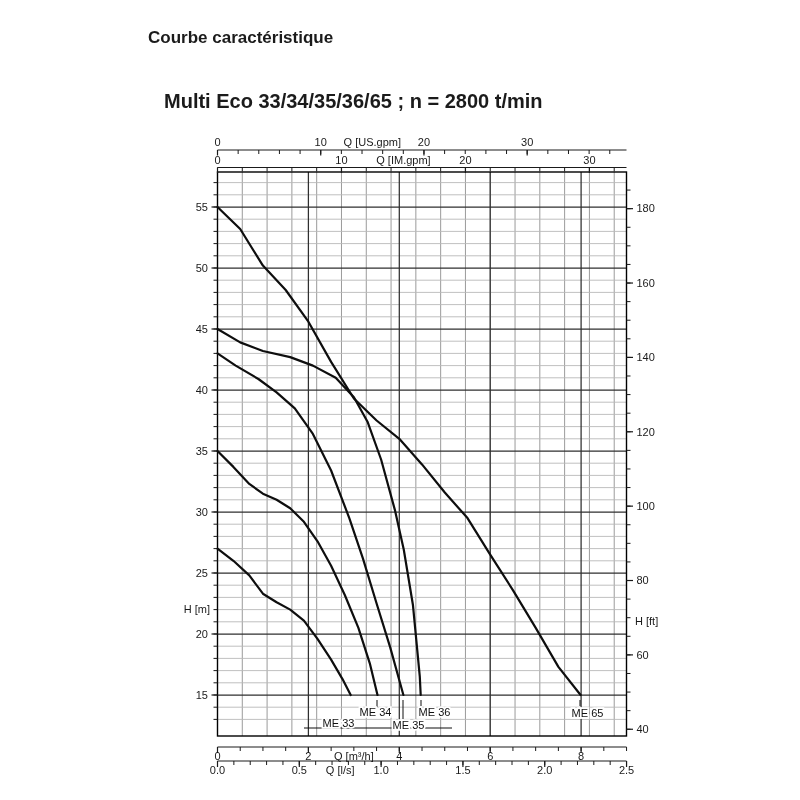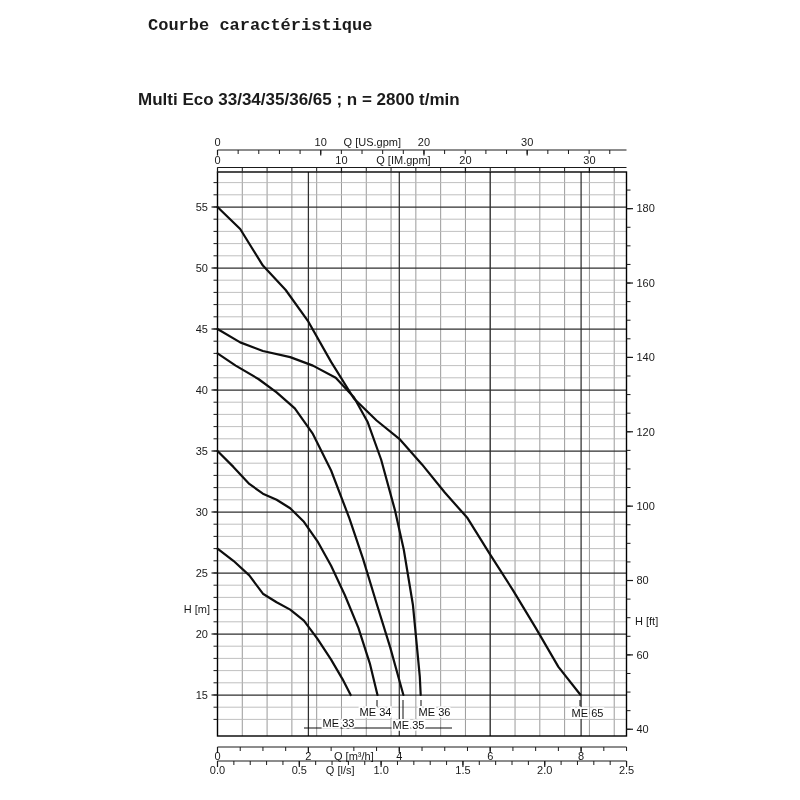--- a/index.html
+++ b/index.html
@@ -1,19 +1,19 @@
 <!DOCTYPE html>
 <html><head>
 <meta charset="utf-8">
 <style>
   html,body{margin:0;padding:0;background:#fff;}
   .page{position:relative;width:800px;height:800px;background:#fff;overflow:hidden;
         font-family:"Liberation Sans",sans-serif;color:#1b1b1b;}
-  .title{position:absolute;left:148px;top:16px;font-size:17px;font-weight:bold;color:#1b1b1b;font-family:Liberation Mono, monospace;}
-  .subtitle{position:absolute;left:138px;top:90px;font-size:17px;font-weight:bold;color:#1b1b1b;}
+  .title{position:absolute;left:148px;top:28px;font-size:17px;font-weight:bold;color:#1b1b1b;}
+  .subtitle{position:absolute;left:164px;top:90px;font-size:20px;font-weight:bold;color:#1b1b1b;}
   svg{position:absolute;left:0;top:0;}
   svg text{font-family:"Liberation Sans",sans-serif;font-size:11px;fill:#1a1a1a;}
   svg text.curve-label{paint-order:stroke;stroke:#ffffff;stroke-width:3.5px;fill:#111;}
 </style>
 </head>
 <body>
 
 <div class="page">
   <div class="title">Courbe caractéristique</div>
   <div class="subtitle">Multi Eco 33/34/35/36/65 ; n = 2800 t/min</div>

